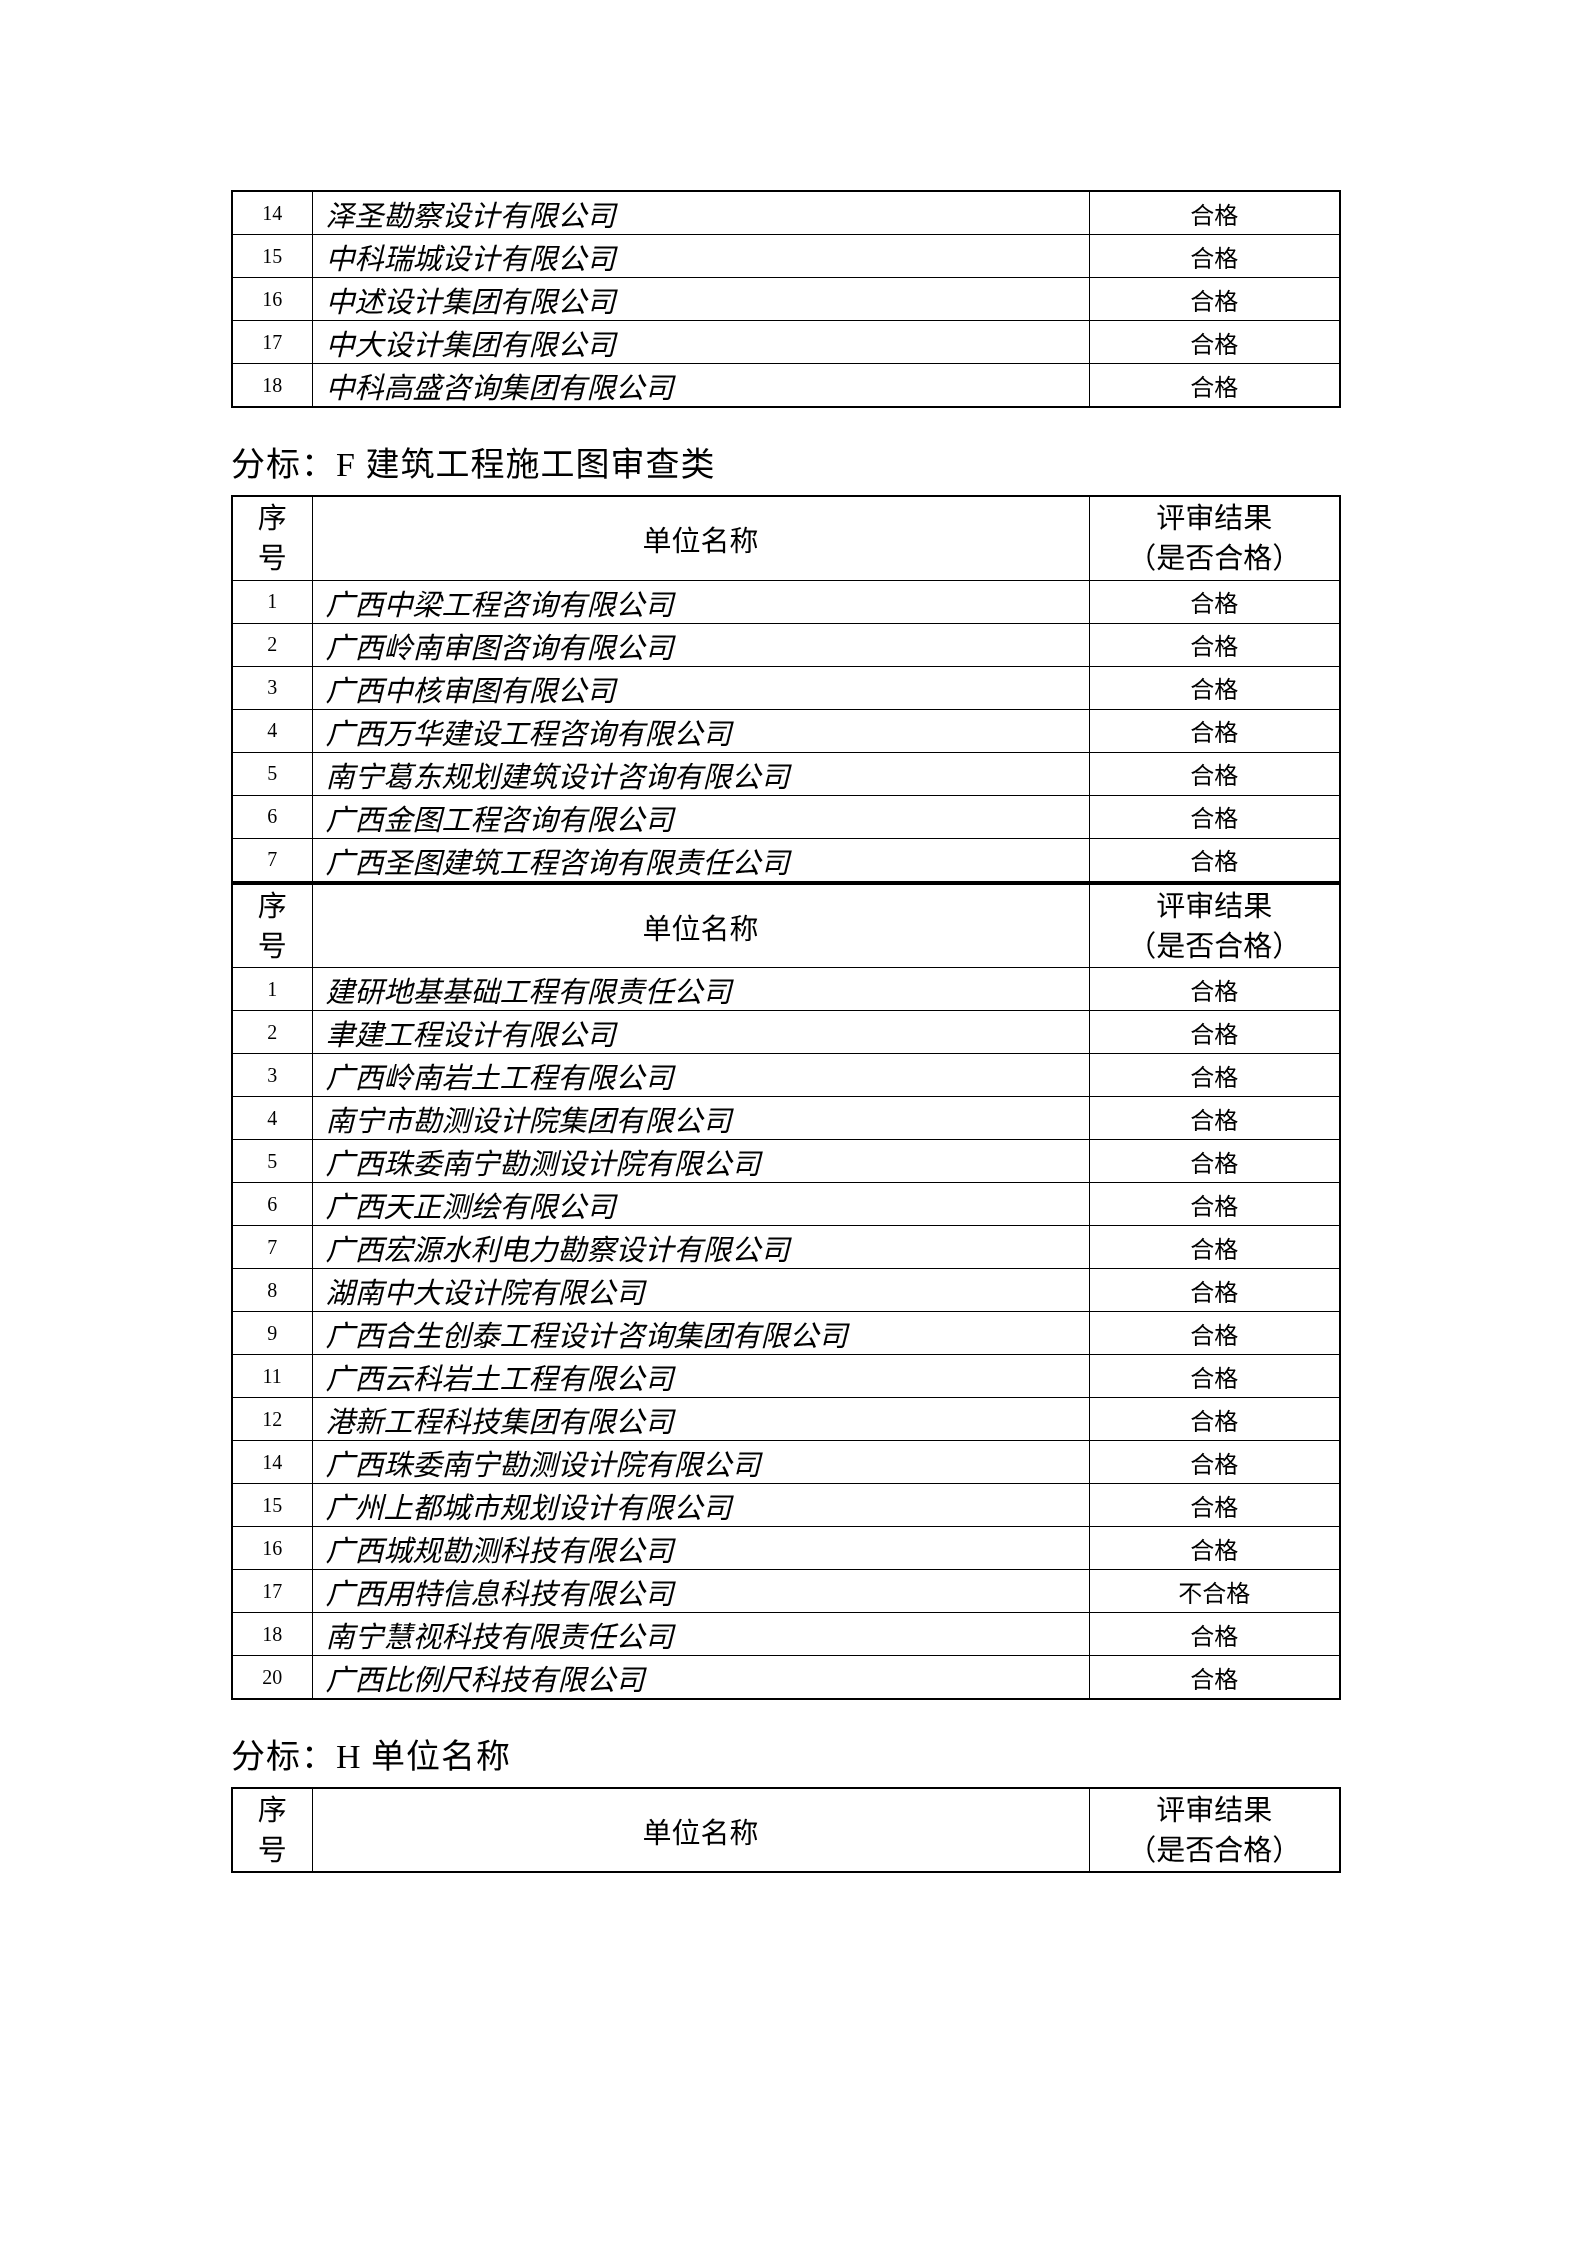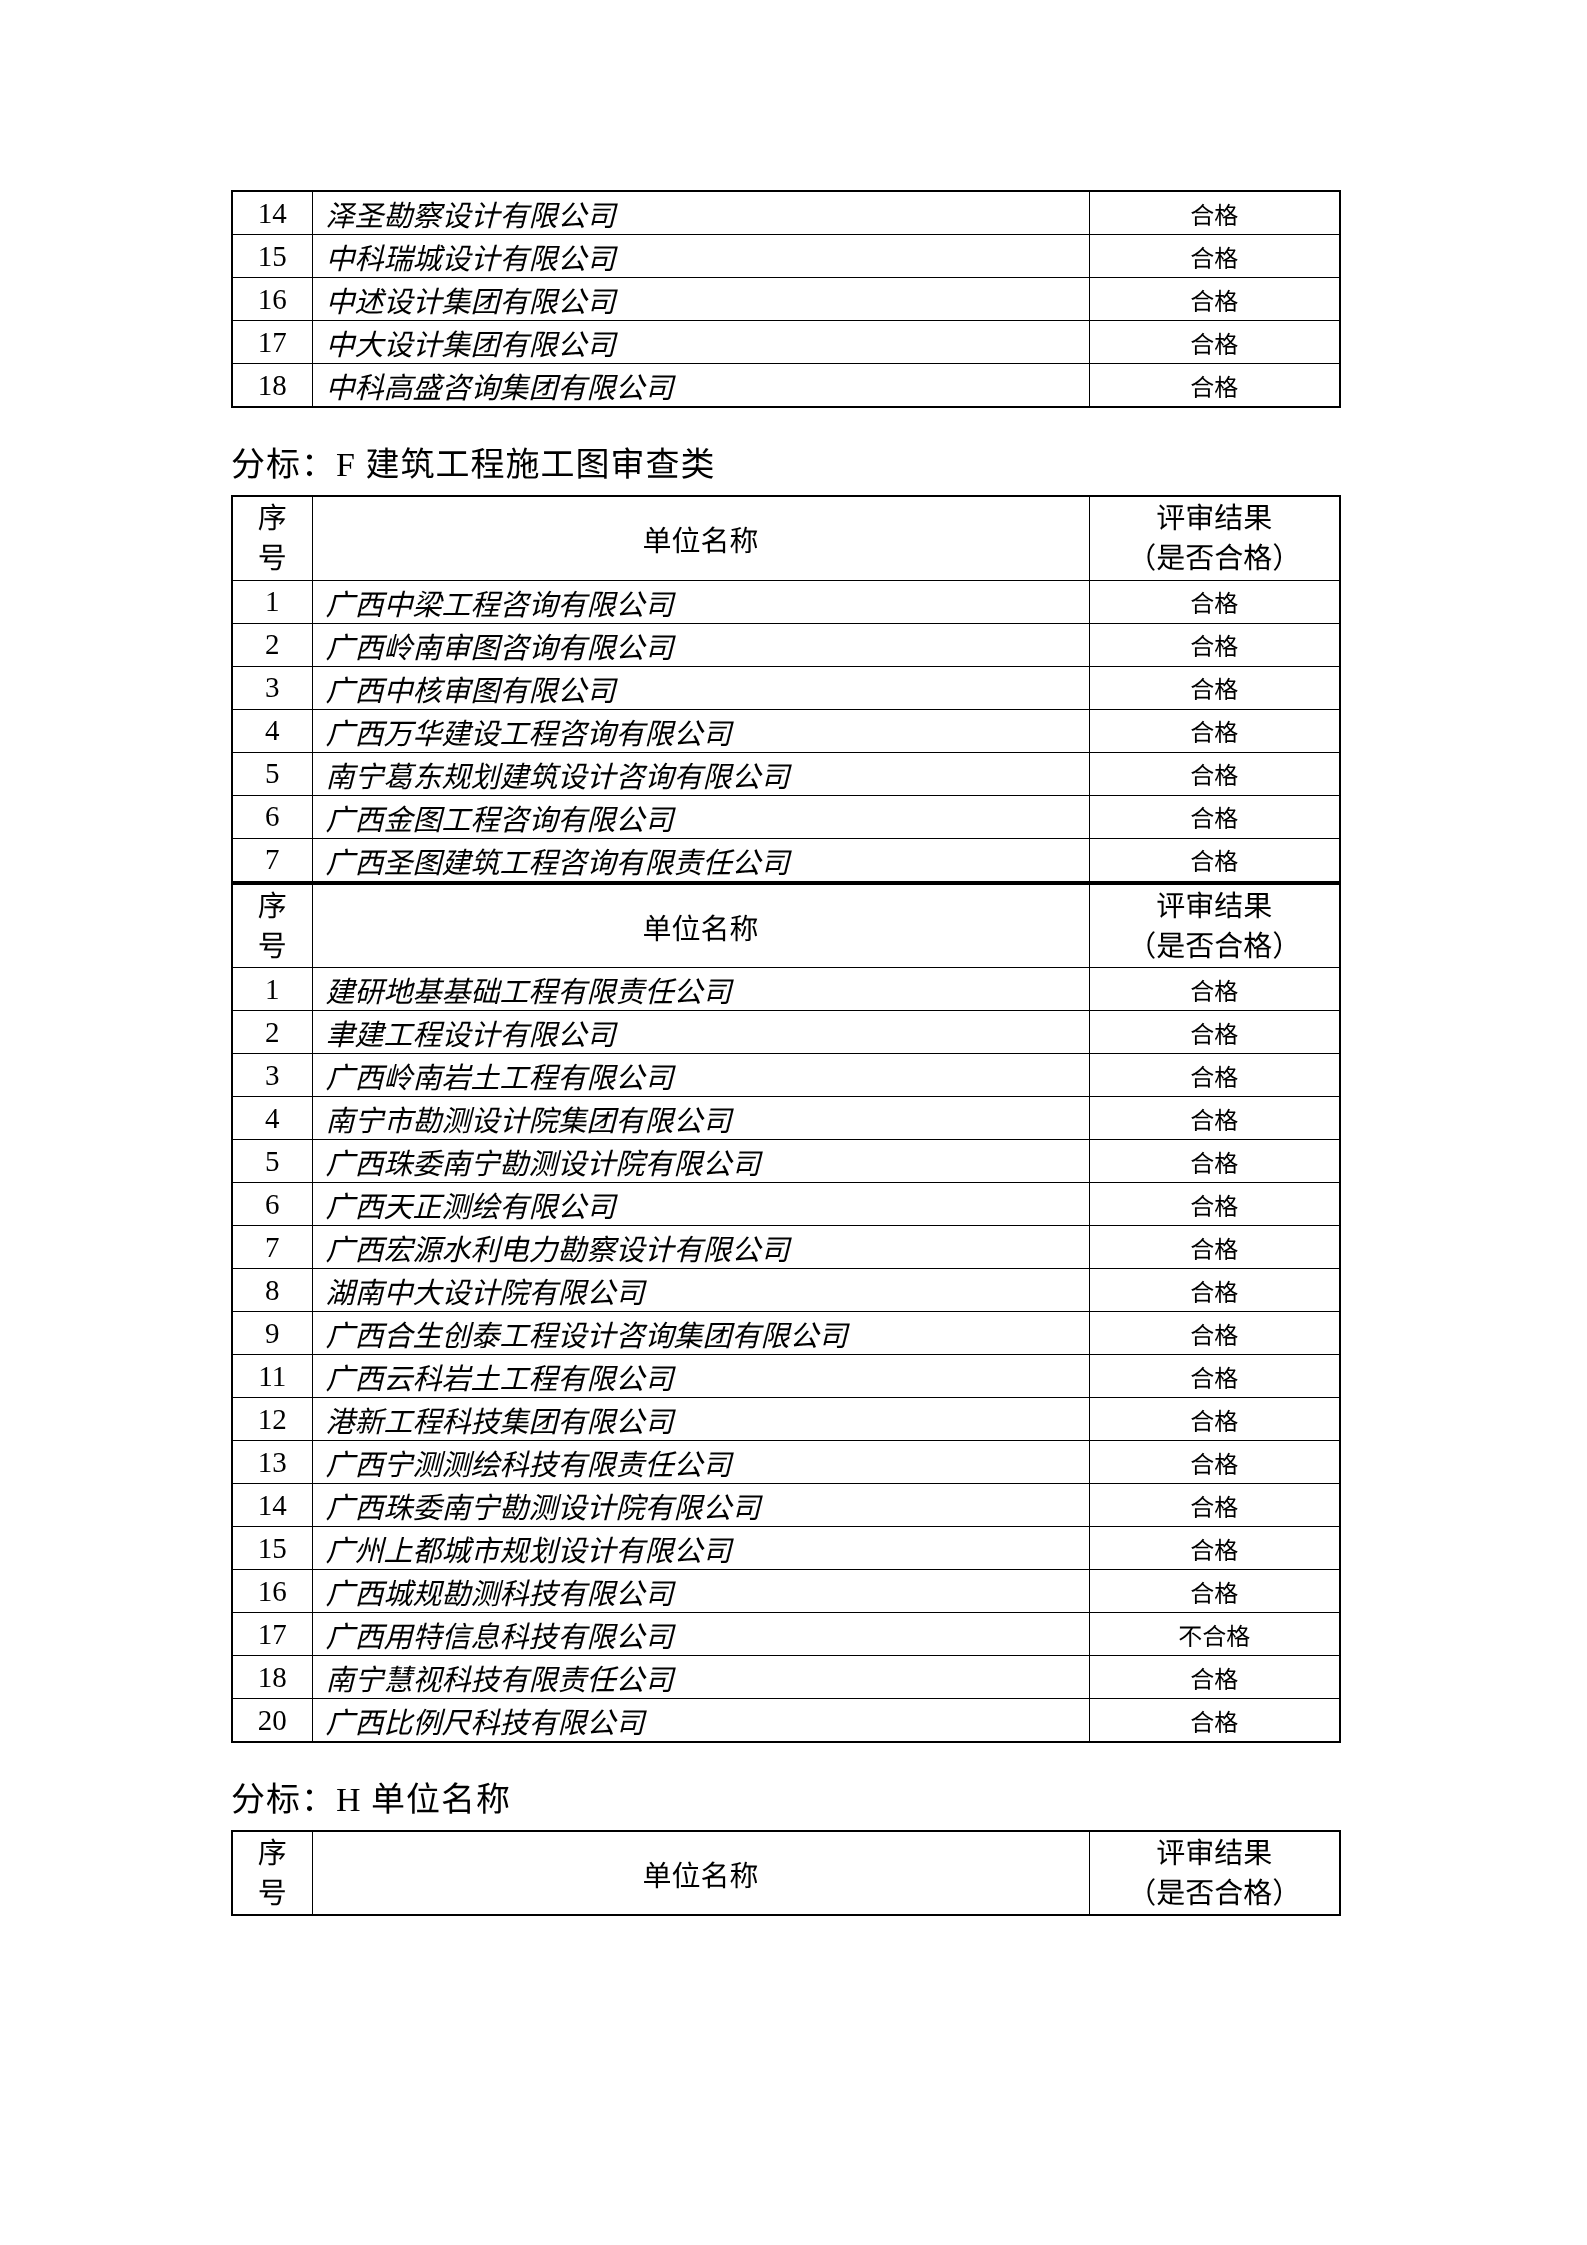--- a/index.html
+++ b/index.html
@@ -38,21 +38,21 @@
   col.c-idx    { width: 80px; }
   col.c-name   { width: auto; }
   col.c-result { width: 251px; }
   thead th {
     height: 84px;
     text-align: center;
     font-size: 29px;
   }
   .two-line span { display: block; line-height: 40px; }
   tbody td { height: 43px; font-size: 29px; }
-  td.cell-idx    { text-align: center; font-size: 29px; }
+  td.cell-idx    { text-align: center; font-size: 20px; }
   td.cell-name   { text-align: left; padding-left: 13px; font-style: italic; }
   td.cell-result { text-align: center; font-size: 24px; }
 </style>
 </head>
 <body>
 
 <div class="page">
   <section class="doc-section">
 
     <table class="doc-table">
@@ -244,25 +244,20 @@
     <td class="cell-name">广西云科岩土工程有限公司</td>
     <td class="cell-result">合格</td>
   </tr>
 
   <tr>
     <td class="cell-idx">12</td>
     <td class="cell-name">港新工程科技集团有限公司</td>
     <td class="cell-result">合格</td>
   </tr>
 
-  <tr>
-    <td class="cell-idx">13</td>
-    <td class="cell-name">广西宁测测绘科技有限责任公司</td>
-    <td class="cell-result">合格</td>
-  </tr>
 
   <tr>
     <td class="cell-idx">14</td>
     <td class="cell-name">广西珠委南宁勘测设计院有限公司</td>
     <td class="cell-result">合格</td>
   </tr>
 
   <tr>
     <td class="cell-idx">15</td>
     <td class="cell-name">广州上都城市规划设计有限公司</td>

